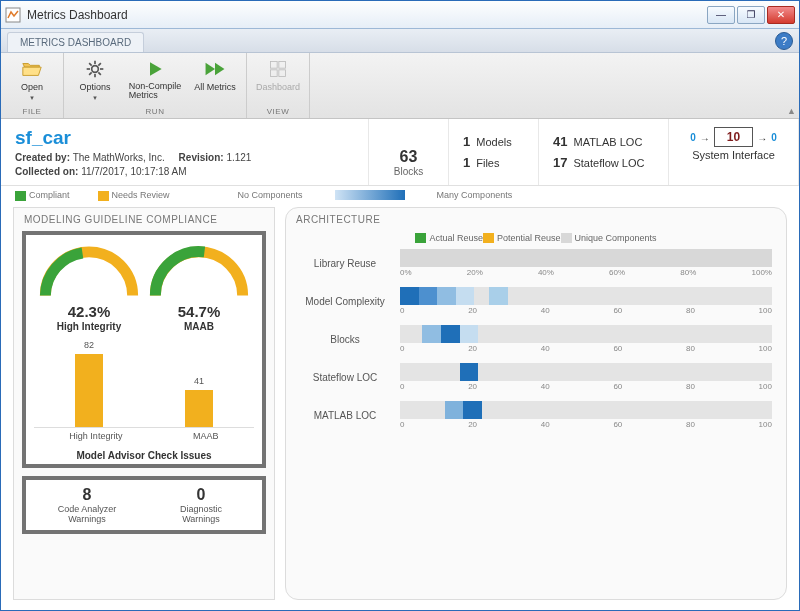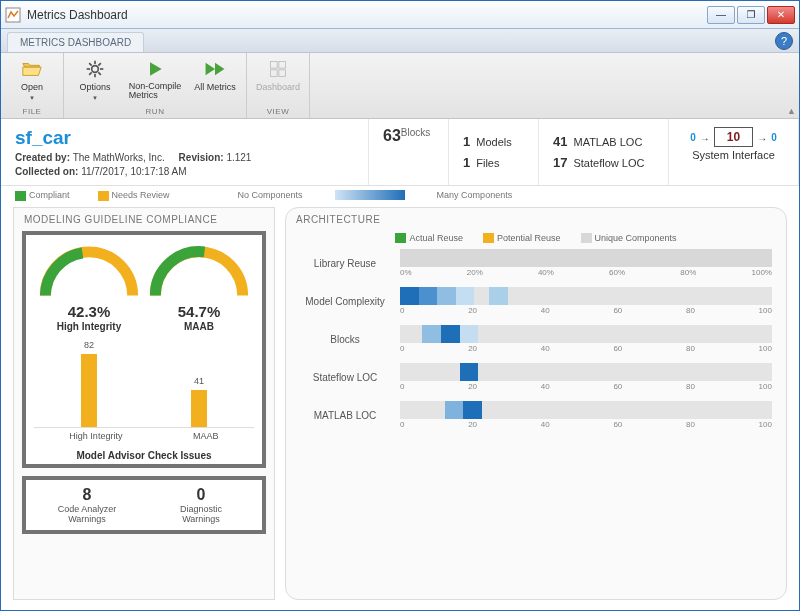--- a/index.html
+++ b/index.html
@@ -51,31 +51,31 @@
   .panel > .ptitle { font-size:10px; letter-spacing:0.5px; color:#777; padding:6px 10px; }
   .left { width:262px; }
   .left .card { background:#fff; border:4px solid #737373; margin:0 8px 8px 8px; padding:6px 8px;}
   .gauges { display:flex; justify-content:space-around; }
   .gauge { width:110px; text-align:center;}
   .gauge svg { width:100%; height:60px;}
   .gauge .pct { font-size:15px; font-weight:bold;}
   .gauge .glabel { font-size:10px; font-weight:bold; margin-top:1px;}
   .bars { height:120px; position:relative; margin-top:6px;}
   .barchart { display:flex; align-items:flex-end; justify-content:space-around; height:90px; border-bottom:1px solid #ddd;}
-  .bar { width:16px; background:#f2b01e; position:relative;}
+  .bar { width:28px; background:#f2b01e; position:relative;}
   .bar .bval { position:absolute; top:-14px; width:100%; text-align:center; font-size:9px; color:#555;}
   .barlabels { display:flex; justify-content:space-around; font-size:9px; color:#555; margin-top:3px;}
   .bartitle { text-align:center; font-size:10px; font-weight:bold; margin-top:9px;}
   .warnrow { display:flex; gap:8px;}
   .warncell { flex:1; text-align:center;}
   .warncell .n { font-size:16px; font-weight:bold;}
   .warncell .t { font-size:9px; color:#555;}
   
   .right { flex:1;border-radius:13px;}
-  .arch-legend { display:flex; justify-content:center; gap:20px; font-size:9px; color:#666; padding:2px 0 6px 0;}
+  .arch-legend { display:flex; justify-content:center; font-size:9px; color:#666; padding:2px 0 6px 0;}
   .histwrap { padding:0 14px; display:flex; flex-direction:column; gap:10px;}
   .hist { display:flex; align-items:center; gap:10px;}
   .hist .hlabel { width:90px; font-size:10px; color:#555; text-align:center;}
   .hist .track { flex:1; position:relative; }
   .hist .bgbar { height:18px; background:#e4e4e4; position:relative;}
   .seg { position:absolute; top:0; height:18px;}
   .ticks { display:flex; justify-content:space-between; font-size:8px; color:#888; margin-top:1px;}
 </style>
 </head>
 <body>
@@ -189,21 +189,21 @@
           <span>The MathWorks, Inc.</span>
           &nbsp;&nbsp;&nbsp;
           <span class="lbl">Revision:</span>
           <span>1.121</span>
         </div>
         <div class="meta-line">
           <span class="lbl">Collected on:</span>
           <span>11/7/2017, 10:17:18 AM</span>
         </div>
       </div>
-      <div class="sumcell stat" style="width:80px; display:flex; flex-direction:row; justify-content:flex-start;">
+      <div class="sumcell stat" style="width:80px; display:flex; flex-direction:column; justify-content:flex-end;">
         <div class="n">63</div>
         <div class="t">Blocks</div>
       </div>
       <div class="sumcell twoline" style="width:90px">
         <div class="row">
             <span class="n" style="font-size:13px;font-weight:bold">1</span>
             <span class="t">Models</span>
           </div>
         <div class="row">
             <span class="n" style="font-size:13px;font-weight:bold">1</span>

